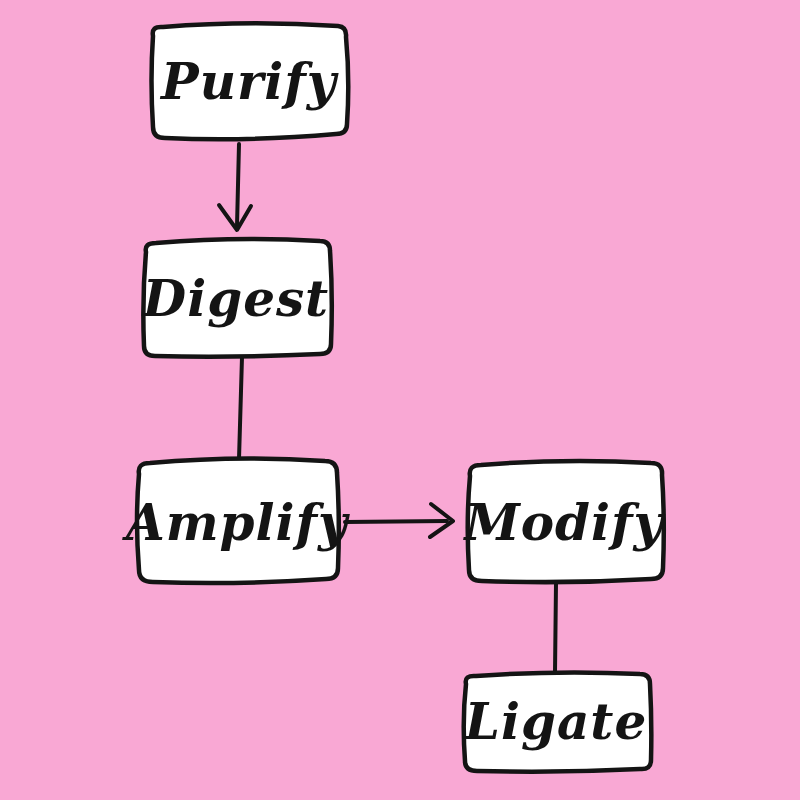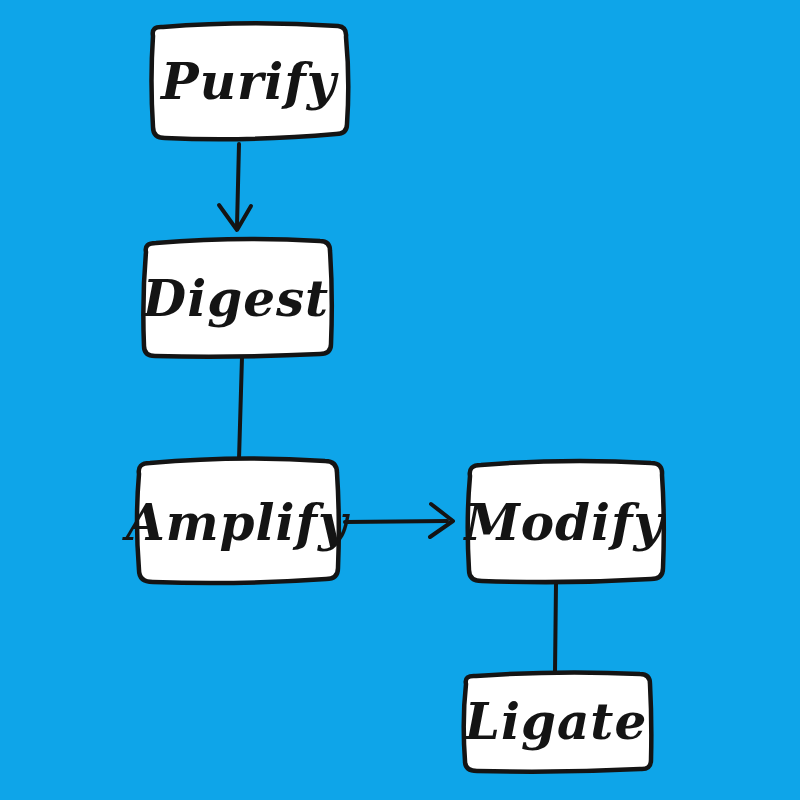--- a/index.html
+++ b/index.html
@@ -8,21 +8,21 @@
     background: #ffffff;
     width: 800px;
     height: 800px;
     overflow: hidden;
     font-family: "DejaVu Serif", serif;
   }
   .canvas {
     position: relative;
     width: 800px;
     height: 800px;
-    background: #0ea5e9;
+    background: #f9a8d4;
     text-align: center;
   }
   svg { display: block; }
   .box-path {
     fill: #ffffff;
     stroke: #141414;
     stroke-width: 4.5;
     stroke-linecap: round;
     stroke-linejoin: round;
   }

